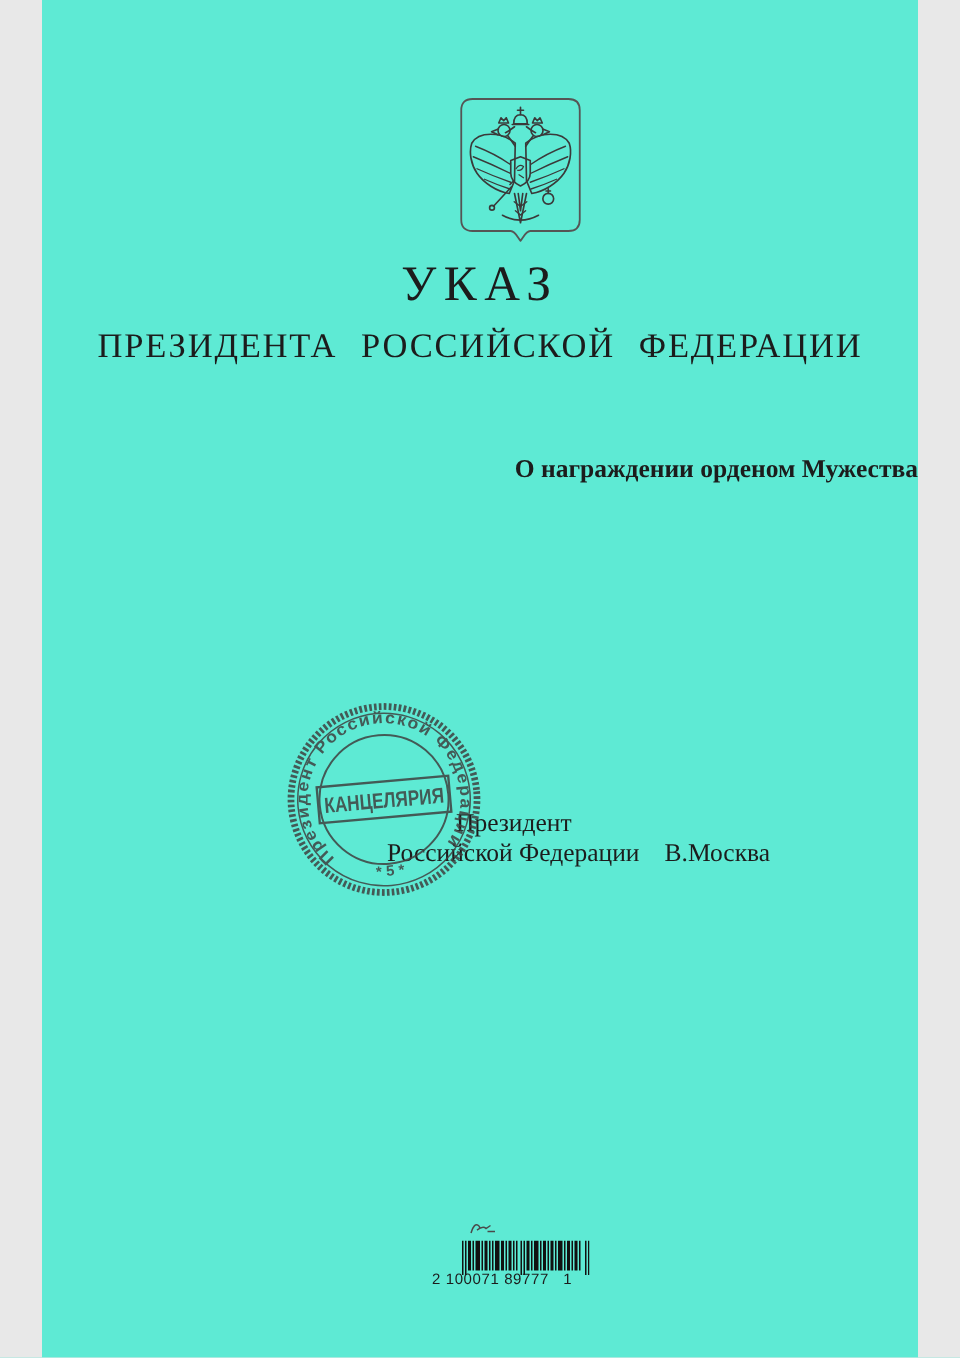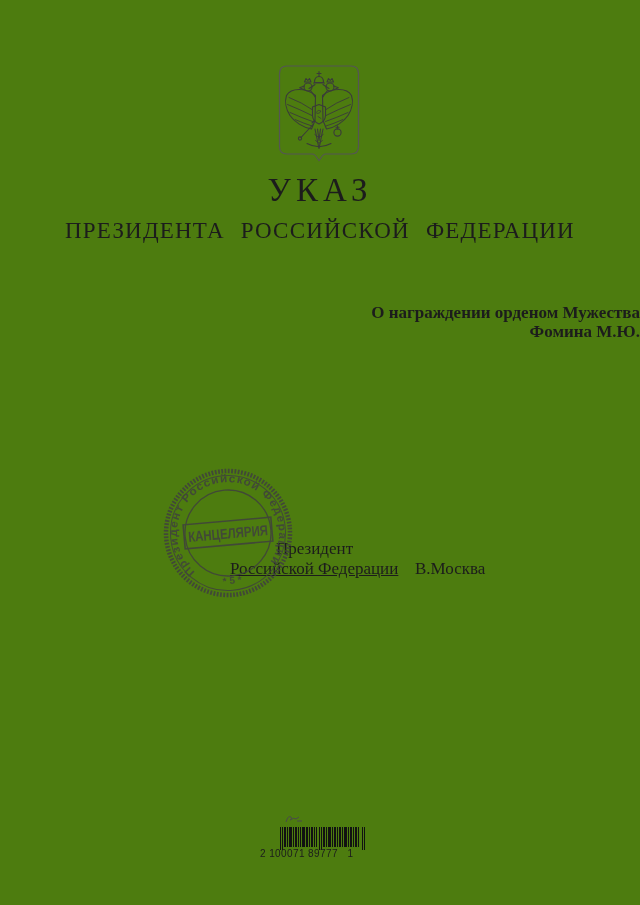--- a/index.html
+++ b/index.html
@@ -1,38 +1,38 @@
 <!DOCTYPE html>
 <html><head>
 <meta charset="utf-8">
 <style>
   html,body{margin:0;padding:0;background:#e8e8e8;}
   #page{
-    position:relative;width:640px;height:905px;background:#4d7c0f;
+    position:relative;width:584px;height:905px;background:#5eead4;
     font-family:"Liberation Serif","DejaVu Serif",serif;color:#1c1c1c;
     overflow:hidden;margin:0 auto;
   }
   .abs{position:absolute;}
   
   #emblem-box{left:278px;top:64px;width:82px;height:98px;}
   
   #decree-title{left:0;right:0;top:173px;text-align:center;font-size:33px;
     letter-spacing:5px;font-weight:400;line-height:34px;margin:0;}
   #decree-subtitle{left:0;right:0;top:217px;text-align:center;font-size:23px;
     letter-spacing:1.2px;word-spacing:9px;font-weight:400;line-height:28px;margin:0;}
   
   #decree-subject{left:0;right:0;top:303px;text-align:right;font-size:17px;
     font-weight:bold;line-height:19px;}
   
   #decree-body{left:78px;top:361px;width:485px;font-size:17px;line-height:20.6px;
     text-align:justify;text-indent:30px;word-spacing:2.5px;margin:0;}
   
   .sig{font-size:17px;line-height:19px;white-space:nowrap;}
   #sig-line1{left:276px;top:539px;}
-  #sig-line2{left:230px;top:559px;text-decoration:underline;}
+  #sig-line2{left:230px;top:559px;}
   #sig-name{left:415px;top:559px;}
   
   #stamp{left:158px;top:463px;width:140px;height:140px;opacity:.84;}
   
   #footer-block{left:78px;top:597px;font-size:17px;line-height:19.5px;}
   
   #barcode-bars{left:280px;top:827px;}
   #barcode-digits{left:260px;top:848px;width:100px;font-family:"Liberation Sans","DejaVu Sans",sans-serif;
     font-size:10px;white-space:pre;letter-spacing:.4px;}
   #handwritten-mark{left:284px;top:813px;}
@@ -84,21 +84,20 @@
         <path d="M29,79 q12,6.5 24,0"></path>
       </g>
     </svg>
   </div>
 
   <h1 id="decree-title" class="abs">УКАЗ</h1>
   <h2 id="decree-subtitle" class="abs">ПРЕЗИДЕНТА РОССИЙСКОЙ ФЕДЕРАЦИИ</h2>
 
   <div id="decree-subject" class="abs">
     <div>О награждении орденом Мужества</div>
-    <div>Фомина М.Ю.</div>
   </div>
 
 
   <div id="sig-line1" class="abs sig">Президент</div>
   <div id="sig-line2" class="abs sig">Российской Федерации</div>
   <div id="sig-name" class="abs sig">В.Москва</div>
 
   <svg id="stamp" class="abs" viewBox="0 0 140 140">
     <g transform="rotate(-5 70 70)" stroke="#3f3f3f" fill="none">
       <circle cx="70" cy="70" r="62" stroke-width="4.5" stroke-dasharray="1.8 1.5"></circle>

